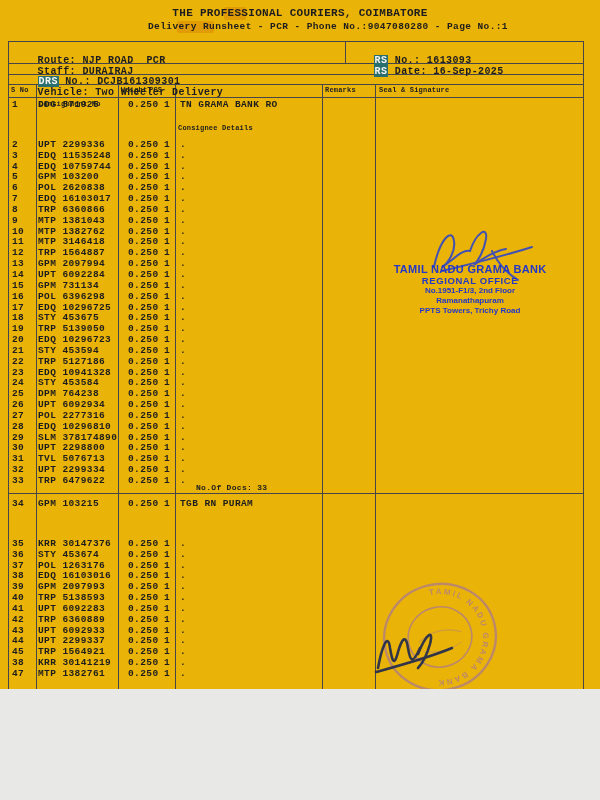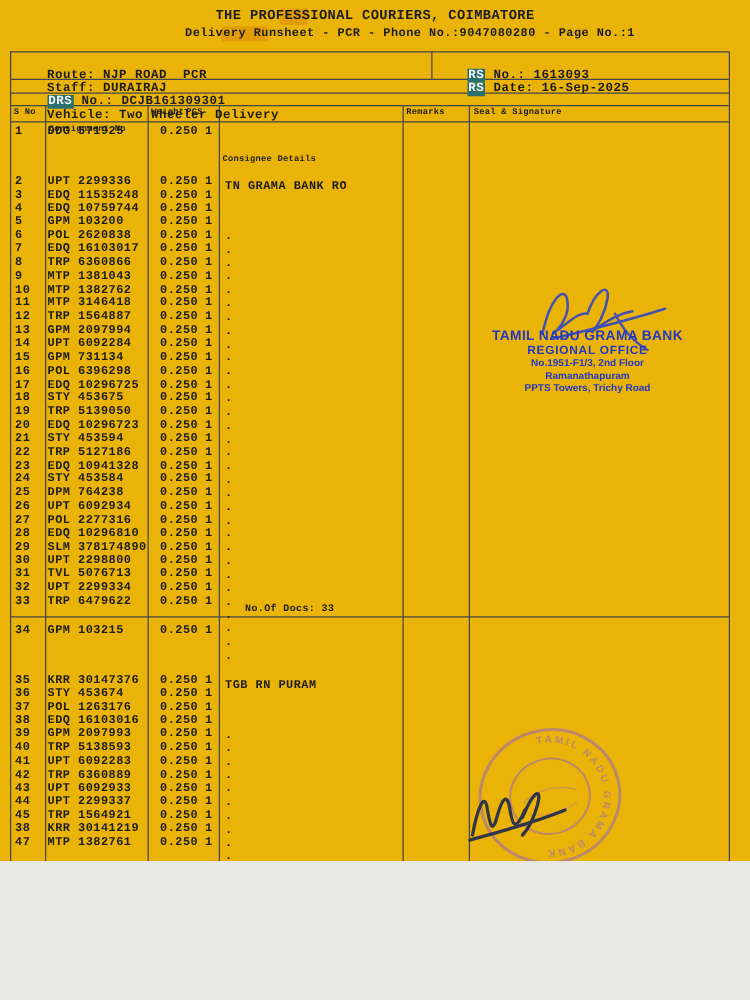--- a/index.html
+++ b/index.html
@@ -20,21 +20,21 @@
   .hl-teal{background:#2a6f6f;color:#f4f4f2;padding:0 1px;}
   .chead{position:absolute;top:86px;font-size:7px;letter-spacing:.2px;white-space:pre;}
   .rows{position:absolute;left:8px;width:575px;}
   .trow{position:relative;height:10.85px;}
   .trow.group-head{margin-bottom:29px;}
   .cell{position:absolute;top:0;font-size:9.5px;letter-spacing:.4px;white-space:pre;line-height:10.5px;}
   .c-sno{left:4px;}
   .c-consign{left:30px;}
   .c-weight{left:120px;}
   .c-pcs{left:156px;}
-  .c-consignee{left:172px;margin-top:44px;}
+  .c-consignee{left:172px;}
   .docsnote{position:absolute;left:196px;top:483px;font-size:8px;letter-spacing:.3px;white-space:pre;}
   .office{position:absolute;left:370px;top:263px;width:200px;text-align:center;
     font-family:"Liberation Sans","DejaVu Sans",sans-serif;font-weight:700;color:#2438c8;}
   .office .o1{font-size:11px;letter-spacing:.3px;line-height:12px;}
   .office .o2{font-size:9.5px;letter-spacing:.6px;line-height:11px;}
   .office .o3{font-size:8px;line-height:10px;}
   .hl-y{position:absolute;background:#f0c832;opacity:.6;mix-blend-mode:multiply;border-radius:2px;}
   .mark-teal-bottom{position:absolute;left:283px;top:785px;width:13px;height:9px;background:#2a6f6f;border-radius:1px;}
   .sig{position:absolute;}
 </style>

